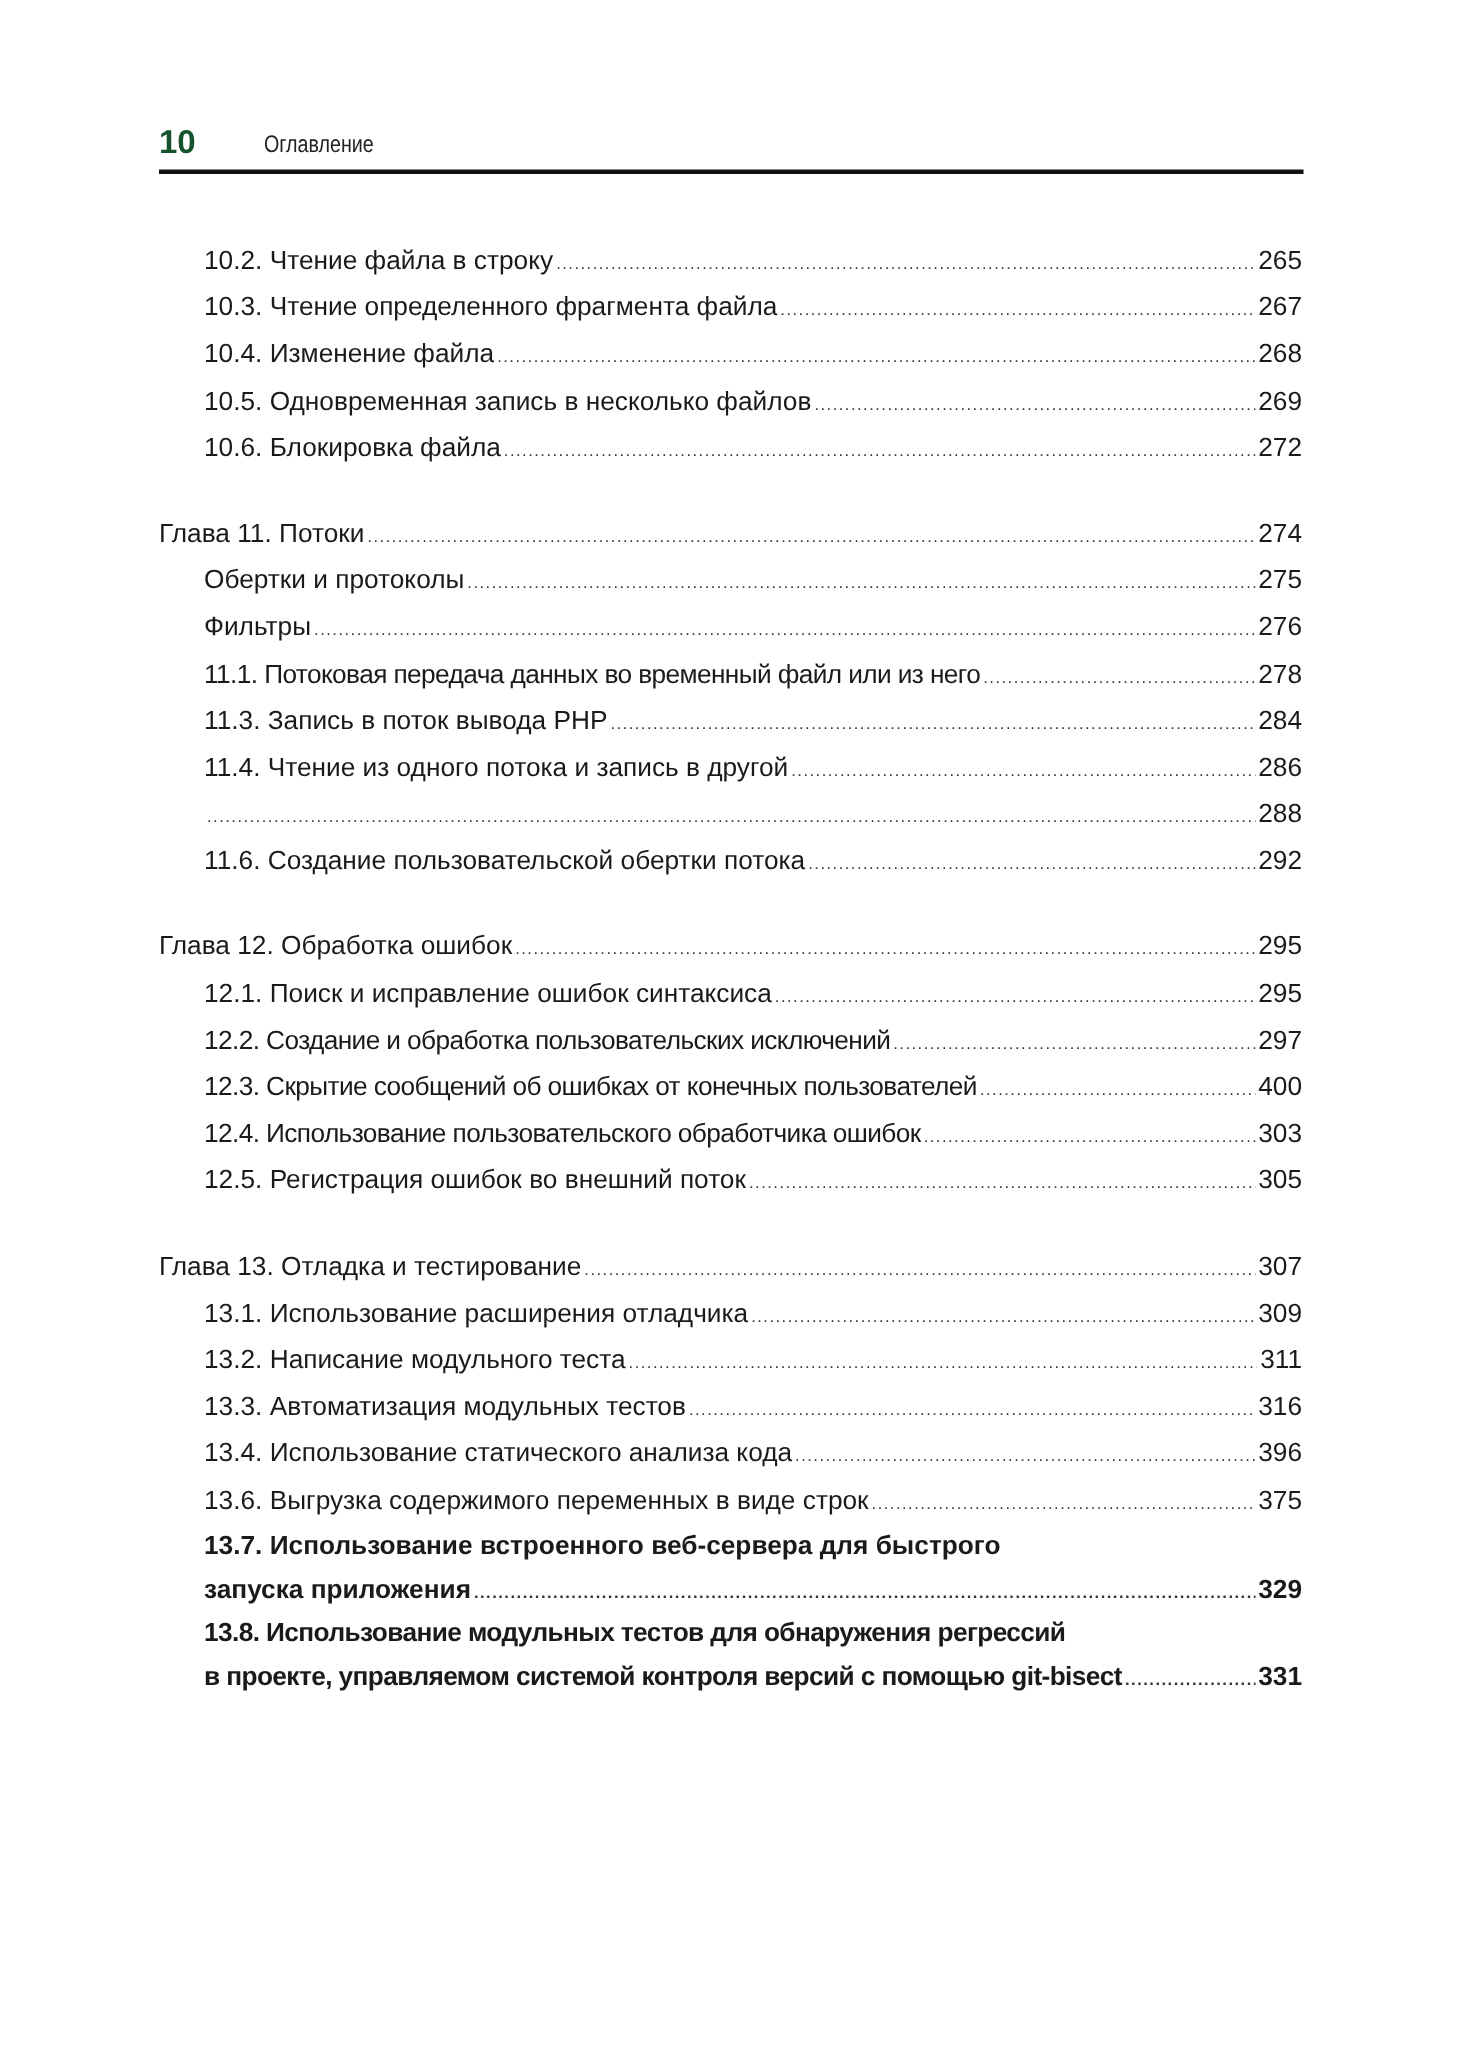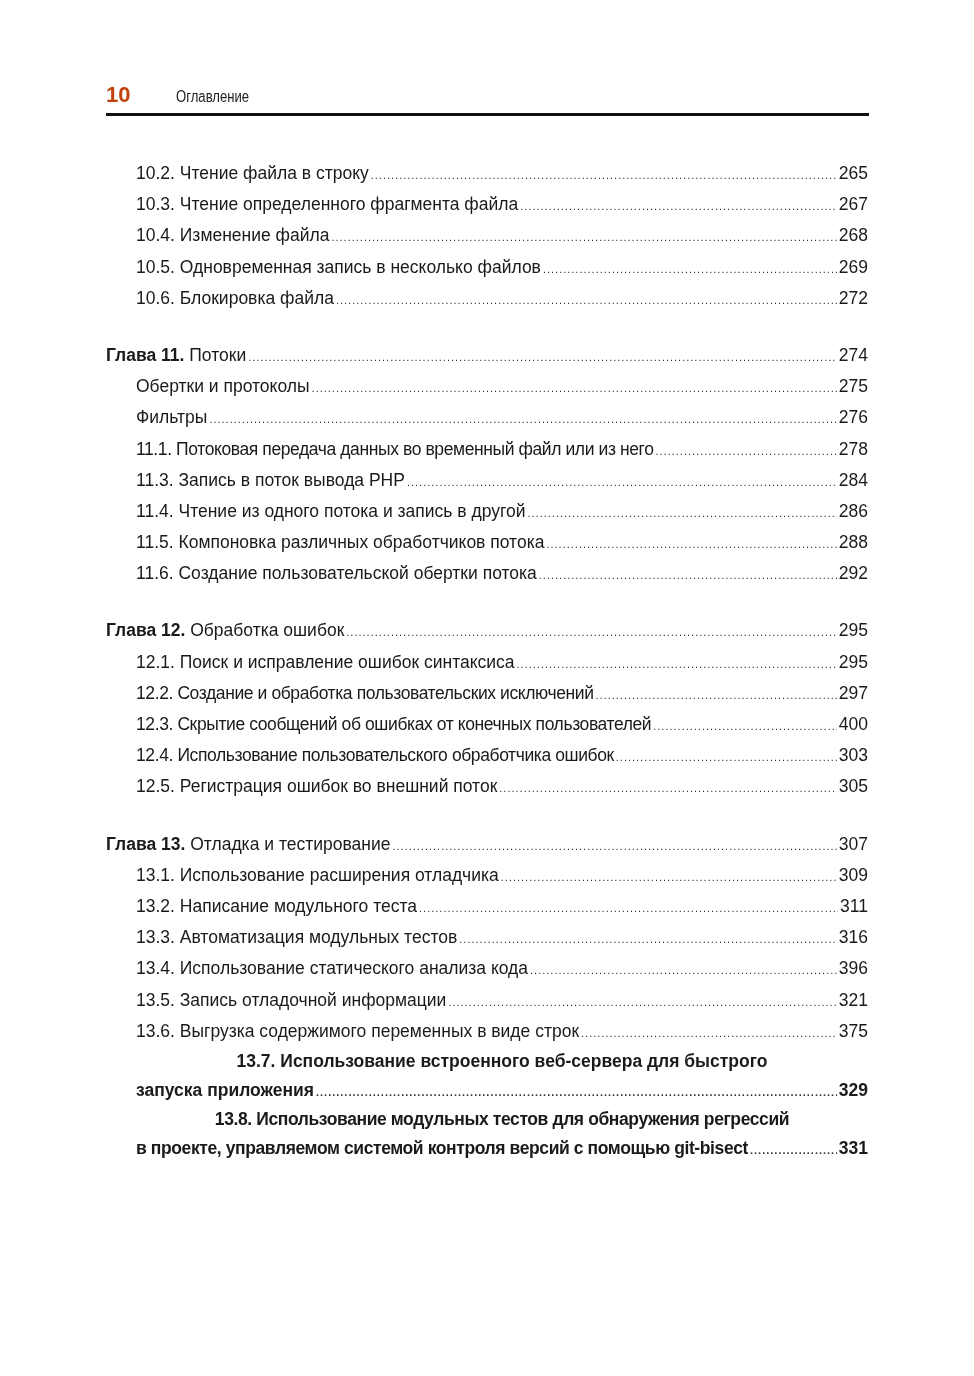--- a/index.html
+++ b/index.html
@@ -1,27 +1,27 @@
 <!DOCTYPE html>
 <html><head>
   <meta charset="utf-8">
   <style>
     html, body { margin: 0; padding: 0; background: #ffffff; }
     body { width: 974px; height: 1376px; position: relative; overflow: hidden;
       font-family: "Liberation Sans", "DejaVu Sans", sans-serif; color: #1a1a1a; }
     .header { position: absolute; left: 106px; top: 80px; width: 763px; height: 34px; }
-    .page-num { position: absolute; left: 0; top: 2px; font-size: 22px; font-weight: bold; color: #c2410c; }
+    .page-num { position: absolute; left: 0; top: 2px; font-size: 22px; font-weight: bold; color: #14532d; }
     .running-title { position: absolute; left: 70px; top: 8px; font-size: 16px; color: #222; transform: scaleX(0.82); transform-origin: left center; }
     .rule { position: absolute; left: 106px; top: 113px; width: 763px; height: 3px; background: #111; }
     .toc { position: absolute; left: 106px; top: 158px; width: 762px; }
     .entry { position: relative; height: 31.2px; font-size: 17.5px; line-height: 31.2px; display: flex; align-items: baseline; }
-    .entry.sub { padding-left: 30px; justify-content: center; }
+    .entry.sub { padding-left: 30px; }
     .entry.chapter { margin-top: 26px; }
     .entry .text { white-space: nowrap; transform-origin: left center; }
-    .entry .bold { font-weight: bold; }
+    .entry .bold { font-weight: normal; }
     .dots { flex: 1; overflow: hidden; white-space: nowrap; margin: 0 2px; color: #333; font-size: 11px; letter-spacing: 1px; }
     .dots::before { content: "..................................................................................................................................................................................................................................................................................................................."; }
     .page { white-space: nowrap; }
     .entry.wrapline { height: 29px; line-height: 29px; font-weight: bold; }
     .text.condensed { letter-spacing: -0.4px; }
   </style>
 </head>
 <body>
 
 <div class="header">
@@ -82,21 +82,20 @@
       <span class="text">11.3. Запись в поток вывода PHP</span>
       <span class="dots"></span>
       <span class="page">284</span>
     </div>
   <div class="entry sub">
       <span class="text">11.4. Чтение из одного потока и запись в другой</span>
       <span class="dots"></span>
       <span class="page">286</span>
     </div>
   <div class="entry sub">
-      <span class="text">11.5. Компоновка различных обработчиков потока</span>
       <span class="dots"></span>
       <span class="page">288</span>
     </div>
   <div class="entry sub">
       <span class="text">11.6. Создание пользовательской обертки потока</span>
       <span class="dots"></span>
       <span class="page">292</span>
     </div>
 
   <div class="entry chapter">
@@ -149,25 +148,20 @@
       <span class="text">13.3. Автоматизация модульных тестов</span>
       <span class="dots"></span>
       <span class="page">316</span>
     </div>
   <div class="entry sub">
       <span class="text">13.4. Использование статического анализа кода</span>
       <span class="dots"></span>
       <span class="page">396</span>
     </div>
   <div class="entry sub">
-      <span class="text">13.5. Запись отладочной информации</span>
-      <span class="dots"></span>
-      <span class="page">321</span>
-    </div>
-  <div class="entry sub">
       <span class="text">13.6. Выгрузка содержимого переменных в виде строк</span>
       <span class="dots"></span>
       <span class="page">375</span>
     </div>
 
   <div>
     <div class="entry sub wrapline">
         <span class="text">13.7. Использование встроенного веб-сервера для быстрого</span>
       </div>
     <div class="entry sub wrapline">

